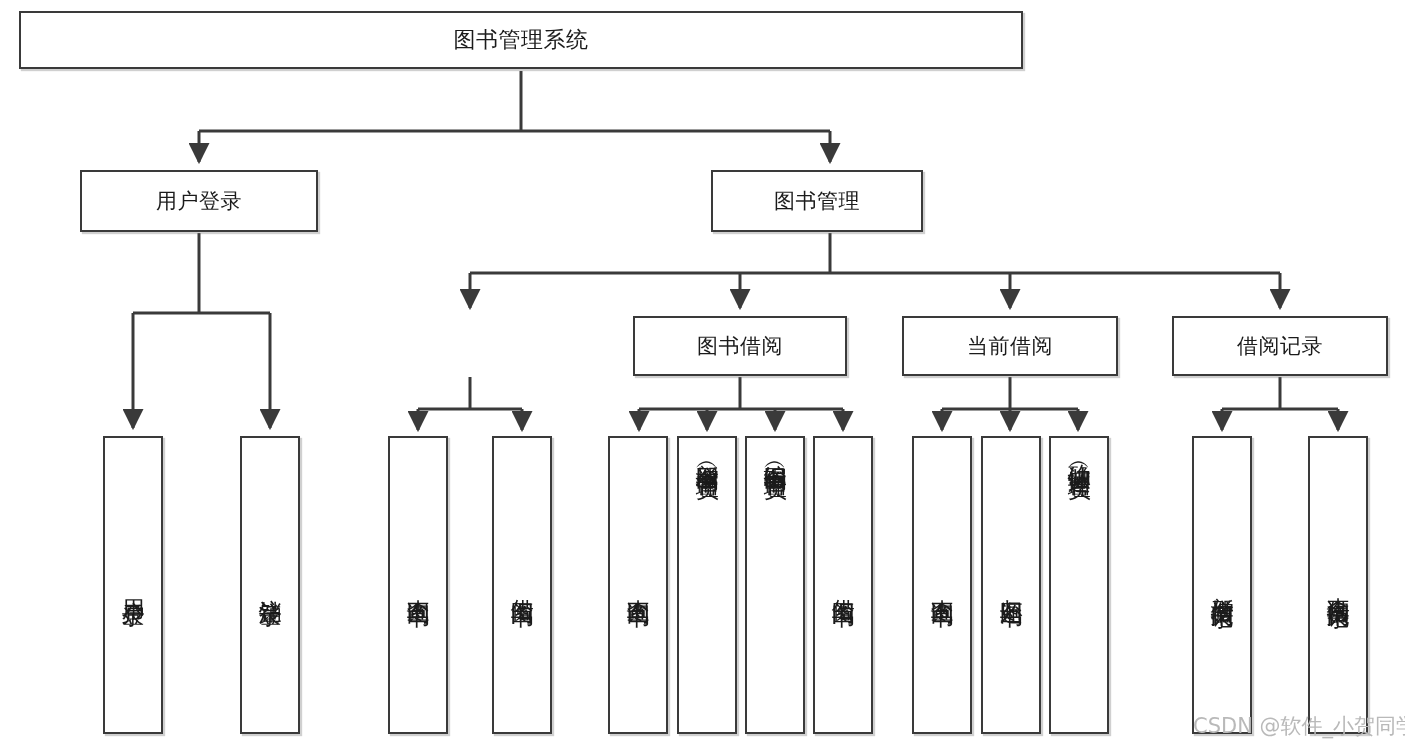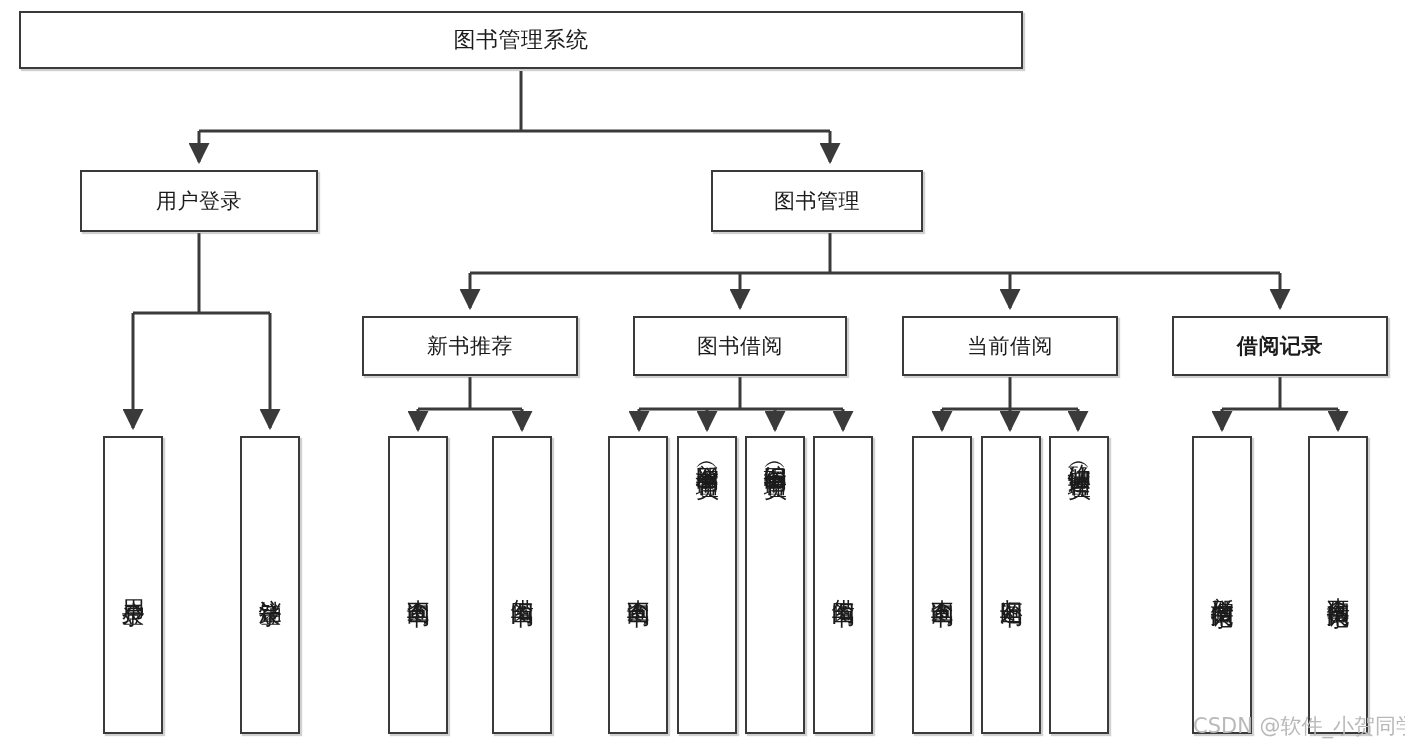--- a/index.html
+++ b/index.html
@@ -137,30 +137,27 @@
     <span class="label">图书管理系统</span>
   </div>
 
   <div class="node horiz" style="left:80px; top:170px; width:238px; height:62px;">
     <span class="label">用户登录</span>
   </div>
   <div class="node horiz" style="left:711px; top:170px; width:212px; height:62px;">
     <span class="label">图书管理</span>
   </div>
 
-  <div class="node horiz" style="left:362px; top:316px; width:216px; height:60px;">
-    <span class="label">新书推荐</span>
-  </div>
   <div class="node horiz" style="left:902px; top:316px; width:216px; height:60px;">
     <span class="label">当前借阅</span>
   </div>
   <div class="node horiz" style="left:633px; top:316px; width:214px; height:60px;">
     <span class="label">图书借阅</span>
   </div>
-  <div class="node horiz" style="left:1172px; top:316px; width:216px; height:60px;font-weight:bold;">
+  <div class="node horiz" style="left:1172px; top:316px; width:216px; height:60px;">
     <span class="label">借阅记录</span>
   </div>
 
   <div class="node vert center" style="left:103px; top:436px; width:60px; height:298px;">
     <span class="label">用户登录</span>
   </div>
   <div class="node vert center" style="left:240px; top:436px; width:60px; height:298px;">
     <span class="label">注销登录</span>
   </div>
 

